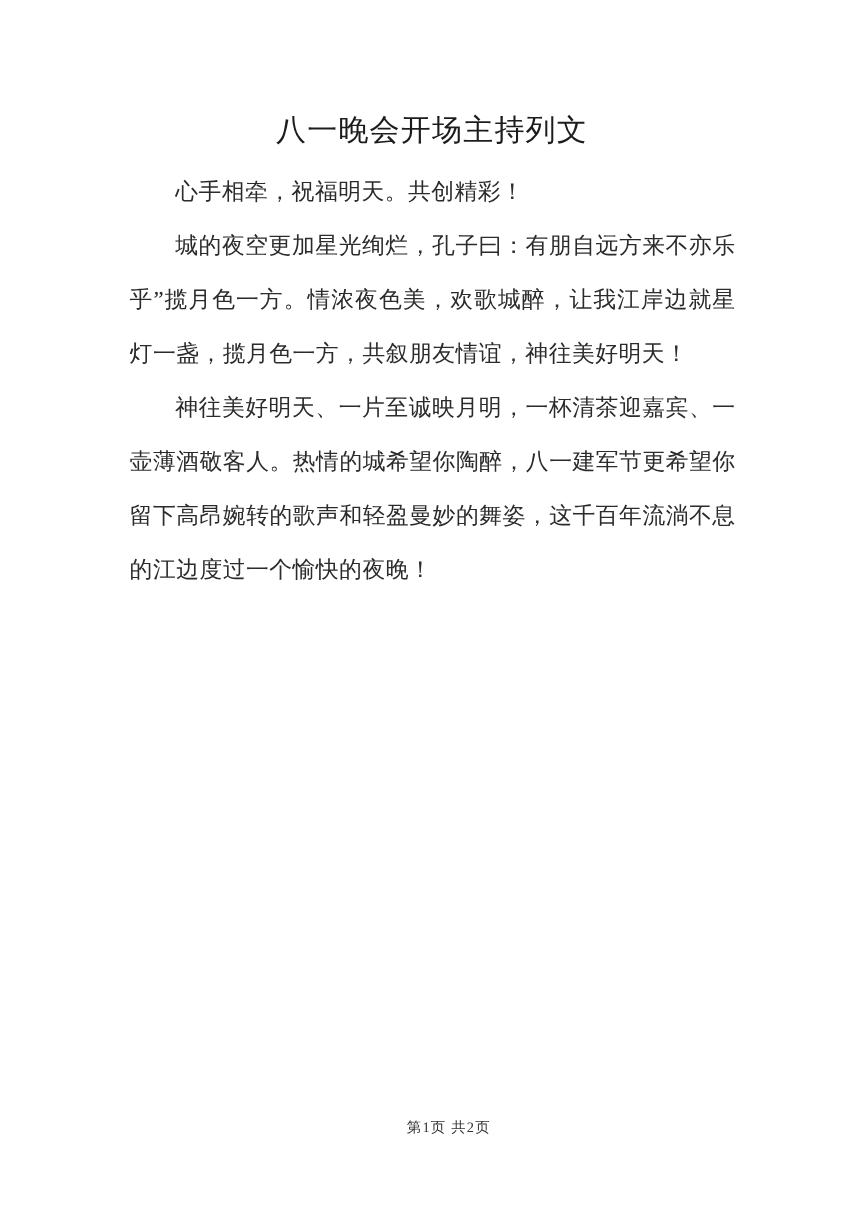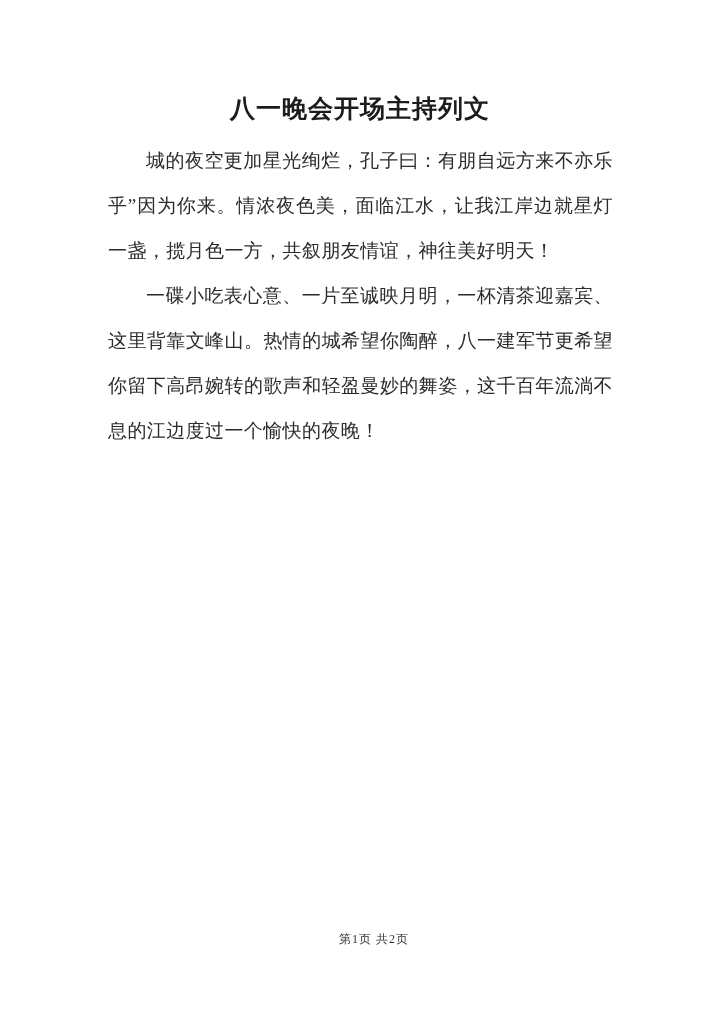--- a/index.html
+++ b/index.html
@@ -13,21 +13,21 @@
     height: 1018px;
     background: #ffffff;
     overflow: hidden;
     font-family: "Liberation Serif", "DejaVu Serif", serif;
   }
   .doc-title {
     margin: 0;
     padding-top: 92px;
     text-align: center;
     font-size: 25px;
-    font-weight: bold;
+    font-weight: normal;
     letter-spacing: 1px;
     color: #1c1c1c;
     font-family: "Liberation Serif", "DejaVu Serif", serif;
   }
   .doc-body {
     position: absolute;
     left: 108px;
     top: 138px;
     width: 505px;
   }
@@ -52,21 +52,22 @@
   }
 </style>
 </head>
 <body>
 
 <div class="page">
 
   <h1 class="doc-title">八一晚会开场主持列文</h1>
 
   <div class="doc-body">
-    <p>城的夜空更加星光绚烂，孔子曰：有朋自远方来不亦乐乎”因为你来。情浓夜色美，面临江水，让我江岸边就星灯一盏，揽月色一方，共叙朋友情谊，神往美好明天！</p>
-    <p>一碟小吃表心意、一片至诚映月明，一杯清茶迎嘉宾、这里背靠文峰山。热情的城希望你陶醉，八一建军节更希望你留下高昂婉转的歌声和轻盈曼妙的舞姿，这千百年流淌不息的江边度过一个愉快的夜晚！</p>
+    <p>心手相牵，祝福明天。共创精彩！</p>
+    <p>城的夜空更加星光绚烂，孔子曰：有朋自远方来不亦乐乎”揽月色一方。情浓夜色美，欢歌城醉，让我江岸边就星灯一盏，揽月色一方，共叙朋友情谊，神往美好明天！</p>
+    <p>神往美好明天、一片至诚映月明，一杯清茶迎嘉宾、一壶薄酒敬客人。热情的城希望你陶醉，八一建军节更希望你留下高昂婉转的歌声和轻盈曼妙的舞姿，这千百年流淌不息的江边度过一个愉快的夜晚！</p>
   </div>
 
   <div class="page-footer">
     <span>第1页 共2页</span>
   </div>
 
 </div>
 
 </body></html>

